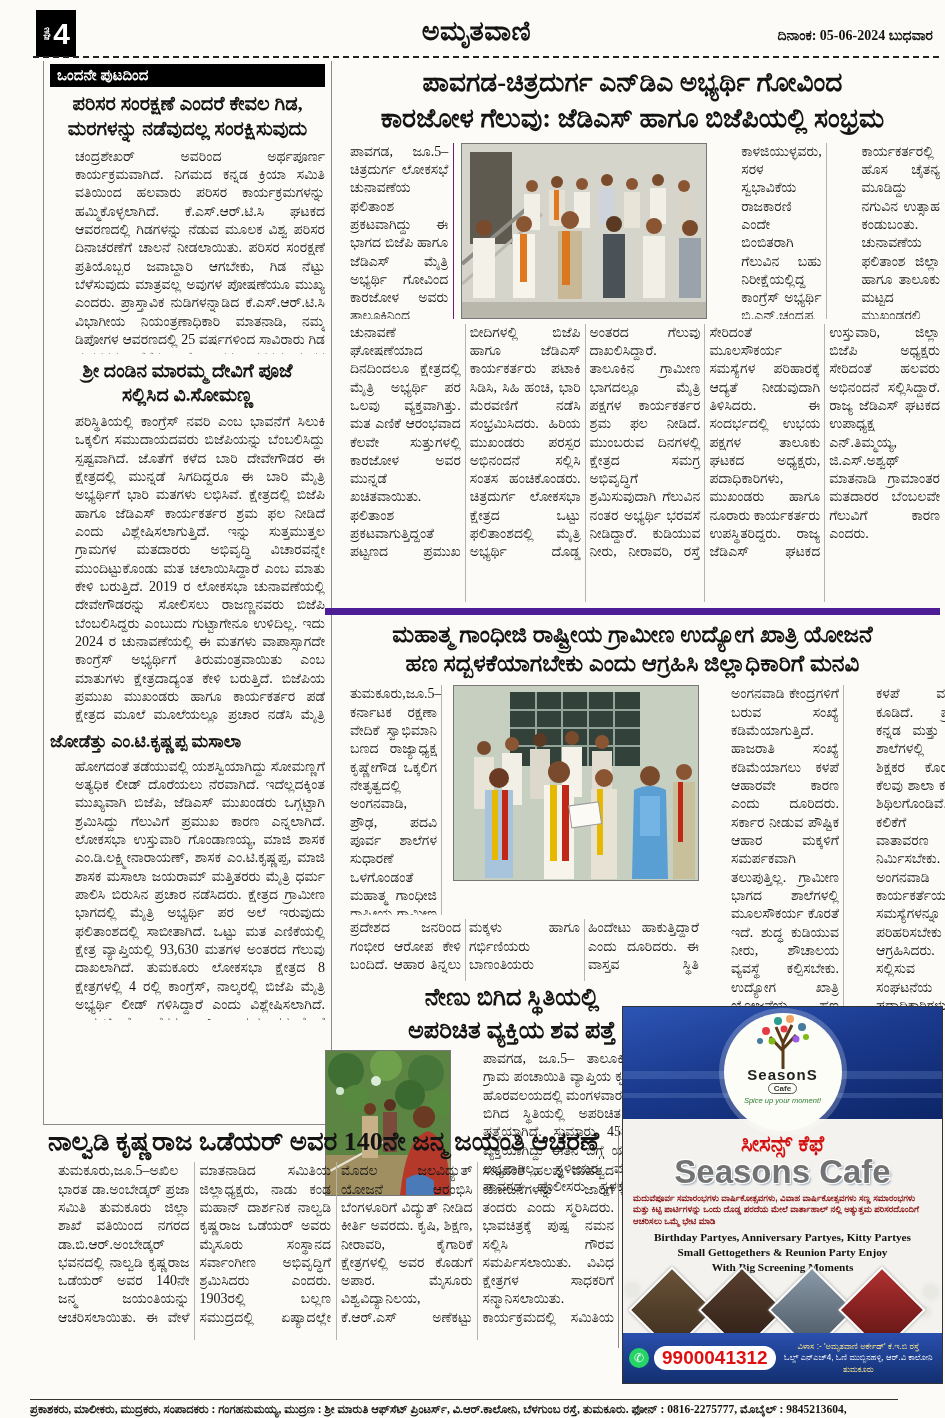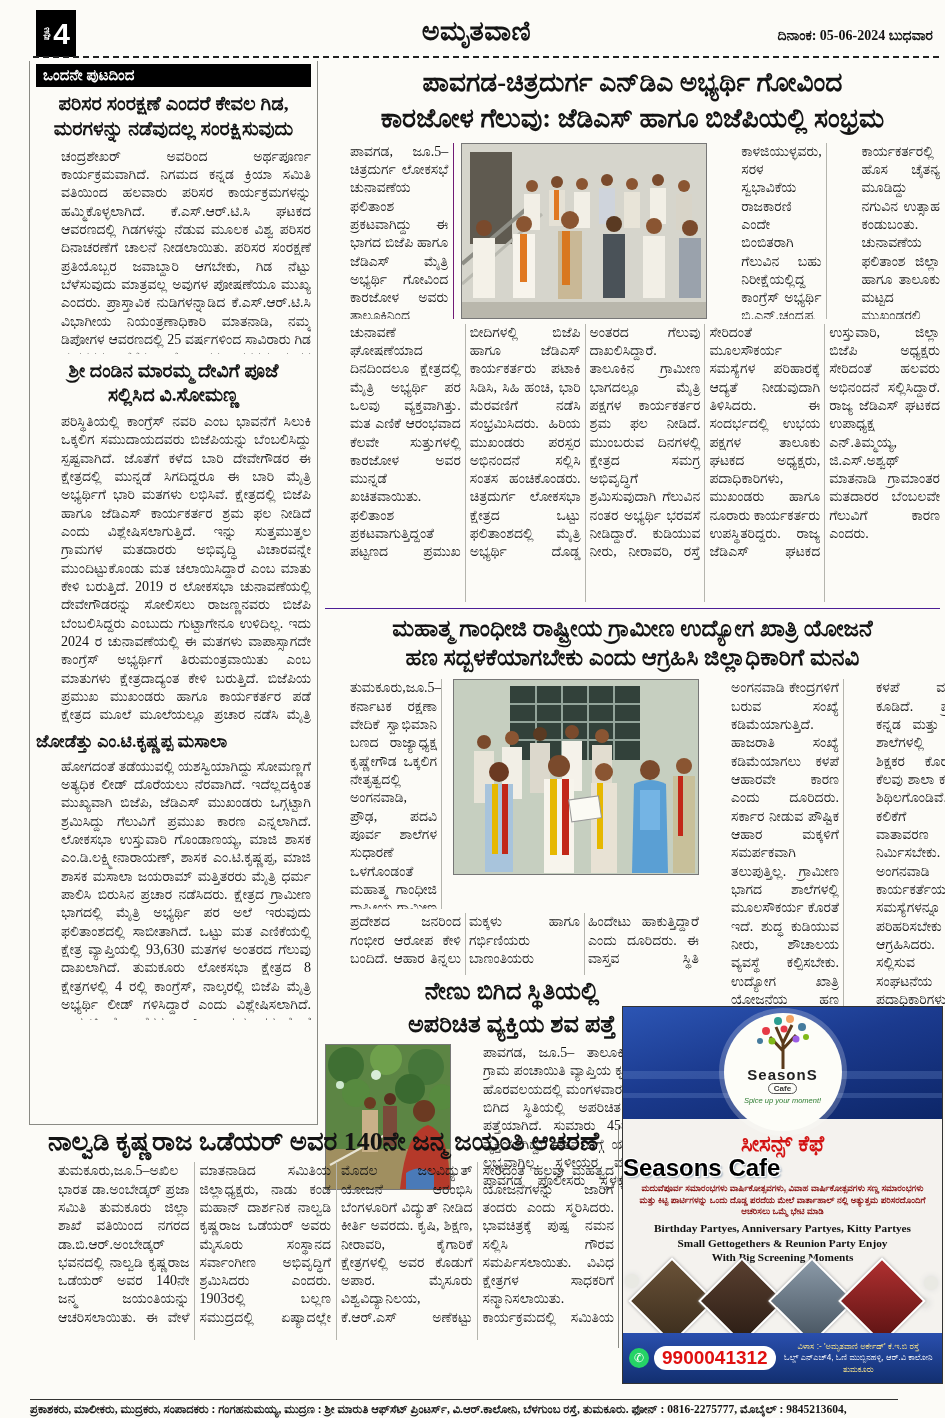--- a/index.html
+++ b/index.html
@@ -8,42 +8,42 @@
   .abs{position:absolute;}
   
   .pagebox{left:36px;top:10px;width:40px;height:47px;background:#000;color:#fff;
            display:flex;align-items:center;justify-content:center;gap:2px;}
   .pagebox-label{font-size:9px;line-height:1;writing-mode:vertical-rl;transform:rotate(180deg);font-weight:bold;}
   .pagebox-num{font-size:30px;font-weight:bold;font-family:"Liberation Sans",sans-serif;}
   .masthead{left:8px;right:0;top:16px;text-align:center;font-size:27px;font-weight:bold;letter-spacing:.5px;}
   .dateline{right:12px;top:28px;font-size:14px;font-weight:bold;}
   .header-dash{left:33px;right:6px;top:56px;border-top:2px dashed #222;height:0;}
   
-  .col-left{left:29px;top:61px;width:289px;height:1064px;border-left:1px solid #8a8a84;
+  .col-left{left:43px;top:61px;width:289px;height:1064px;border-left:1px solid #8a8a84;
             border-right:1px solid #8a8a84;border-bottom:1px solid #8a8a84;
             padding:2px 6px;box-sizing:border-box;overflow:hidden;}
   .banner{background:#000;color:#fff;font-size:15px;font-weight:bold;padding:3px 7px;margin:1px 0 4px 0;}
   .lc-head{font-size:19.5px;font-weight:bold;text-align:center;line-height:1.3;margin:4px 0 6px 0;}
   .bodytxt{font-size:14px;line-height:1.31;text-align:justify;overflow:hidden;margin-left:25px;}
   .lc-b1{height:206px;}
   .lc-sub{font-size:19px;font-weight:bold;text-align:center;line-height:1.3;margin:5px 0;}
   .lc-b2{height:312px;}
   .lc-sub2{font-size:17.5px;font-weight:bold;text-align:left;line-height:1.3;margin:5px 0;}
   .lc-b3{height:262px;}
   
   .col-right{left:325px;top:61px;width:615px;}
   .h-main{text-align:center;font-weight:bold;font-size:26.5px;line-height:1.35;padding-top:4px;}
   .art1-top{display:flex;gap:7px;height:176px;margin-top:6px;}
   .a1c1{width:130px;border-right:1px solid #701a75;padding-right:5px;}
   .photo-frame{border:1px solid #777;background:#cfcfc7;overflow:hidden;flex:none;}
   .a1p{width:244px;height:174px;}
   .a1c3{width:106px;border-right:1px solid #b5b5ae;padding:0 5px 0 2px;}
   .a1c4{width:104px;padding-left:2px;}
   .art1-bottom{margin-top:5px;height:278px;column-count:5;column-gap:9px;column-rule:1px solid #b5b5ae;}
-  .art2-h{margin-top:6px;border-top:1px solid #4c1d95;padding-top:5px;text-align:center;
+  .art2-h{margin-top:6px;border-top:7px solid #4c1d95;padding-top:5px;text-align:center;
           font-weight:bold;font-size:23px;line-height:1.3;}
   .art2-flex{display:flex;gap:7px;margin-top:6px;}
   .a2main{width:374px;flex:none;}
   .a2main-top{display:flex;gap:11px;height:230px;}
   .a2c1{width:118px;border-right:1px solid #b5b5ae;padding-right:4px;}
   .a2p{width:244px;height:194px;}
   .a2below{margin-top:4px;height:62px;column-count:3;column-gap:8px;column-rule:1px solid #b5b5ae;}
   .art3-h{font-size:24px;font-weight:bold;text-align:center;line-height:1.35;}
   .art3-row{display:flex;gap:7px;height:146px;margin-top:4px;}
   .a3p{width:124px;height:144px;}
@@ -63,23 +63,23 @@
       background:#f4f2ee;font-family:"Liberation Sans",sans-serif;}
   .ad-top{position:relative;height:112px;background:linear-gradient(165deg,#2c55b4 0%,#1b3a8e 45%,#0d2668 100%);}
   .ad-streak{position:absolute;left:0;right:0;height:8px;background:#7f9fdc;opacity:.25;}
   .ad-logo{position:absolute;left:50%;top:6px;transform:translateX(-50%);width:118px;height:118px;
            background:#fdfdf8;border-radius:50%;box-shadow:0 0 0 5px rgba(255,255,255,.22);
            display:flex;flex-direction:column;align-items:center;z-index:2;}
   .logo-brand{font-size:15px;font-weight:bold;letter-spacing:1px;color:#222;line-height:1;margin-top:-2px;}
   .logo-cafe{font-size:8px;font-weight:bold;color:#333;border:1px solid #555;border-radius:8px;padding:0 5px;margin-top:1px;}
   .logo-tag{font-size:7.5px;font-style:italic;color:#2e7d32;margin-top:2px;}
   .ad-kn-title{margin-top:14px;text-align:center;color:#d31313;font-size:22px;font-weight:bold;line-height:1;}
-  .ad-en-title{text-align:left;color:#000000;font-size:24px;font-weight:bold;line-height:1.05;
+  .ad-en-title{text-align:center;color:#737373;font-size:33px;font-weight:bold;line-height:1.05;
                text-shadow:-1px -1px 0 #fff,1px -1px 0 #fff,-1px 1px 0 #fff,1px 1px 0 #fff,2px 2px 2px #9ab;}
-  .ad-kn-body{color:#8b1515;font-size:8.6px;font-weight:bold;text-align:center;line-height:1.35;padding:3px 10px 0 10px;}
+  .ad-kn-body{color:#8b1515;font-size:8.6px;font-weight:bold;text-align:left;line-height:1.35;padding:3px 10px 0 10px;}
   .ad-party{font-family:"Liberation Serif",serif;font-weight:bold;font-size:11.3px;text-align:center;line-height:1.3;margin-top:3px;color:#111;}
   .ad-diamonds{position:relative;height:66px;margin-top:3px;}
   .dmd{position:absolute;top:2px;width:58px;height:58px;transform:rotate(45deg);border:2px solid #fff;box-shadow:0 0 3px #999;}
   .flower{position:absolute;width:14px;height:14px;border-radius:50%;background:#e9e9e3;box-shadow:0 0 6px #ddd;}
   .ad-bar{position:absolute;left:0;right:0;bottom:0;height:50px;background:linear-gradient(#2a4fae,#122f70);
           display:flex;align-items:center;gap:5px;padding:0 6px;box-sizing:border-box;}
   .wa{width:20px;height:20px;border-radius:50%;background:#25D366;color:#fff;display:flex;
       align-items:center;justify-content:center;font-size:12px;flex:none;}
   .ad-phone{background:#fff;border-radius:12px;color:#e01010;font-weight:bold;font-size:19px;
             padding:1px 8px;flex:none;}

